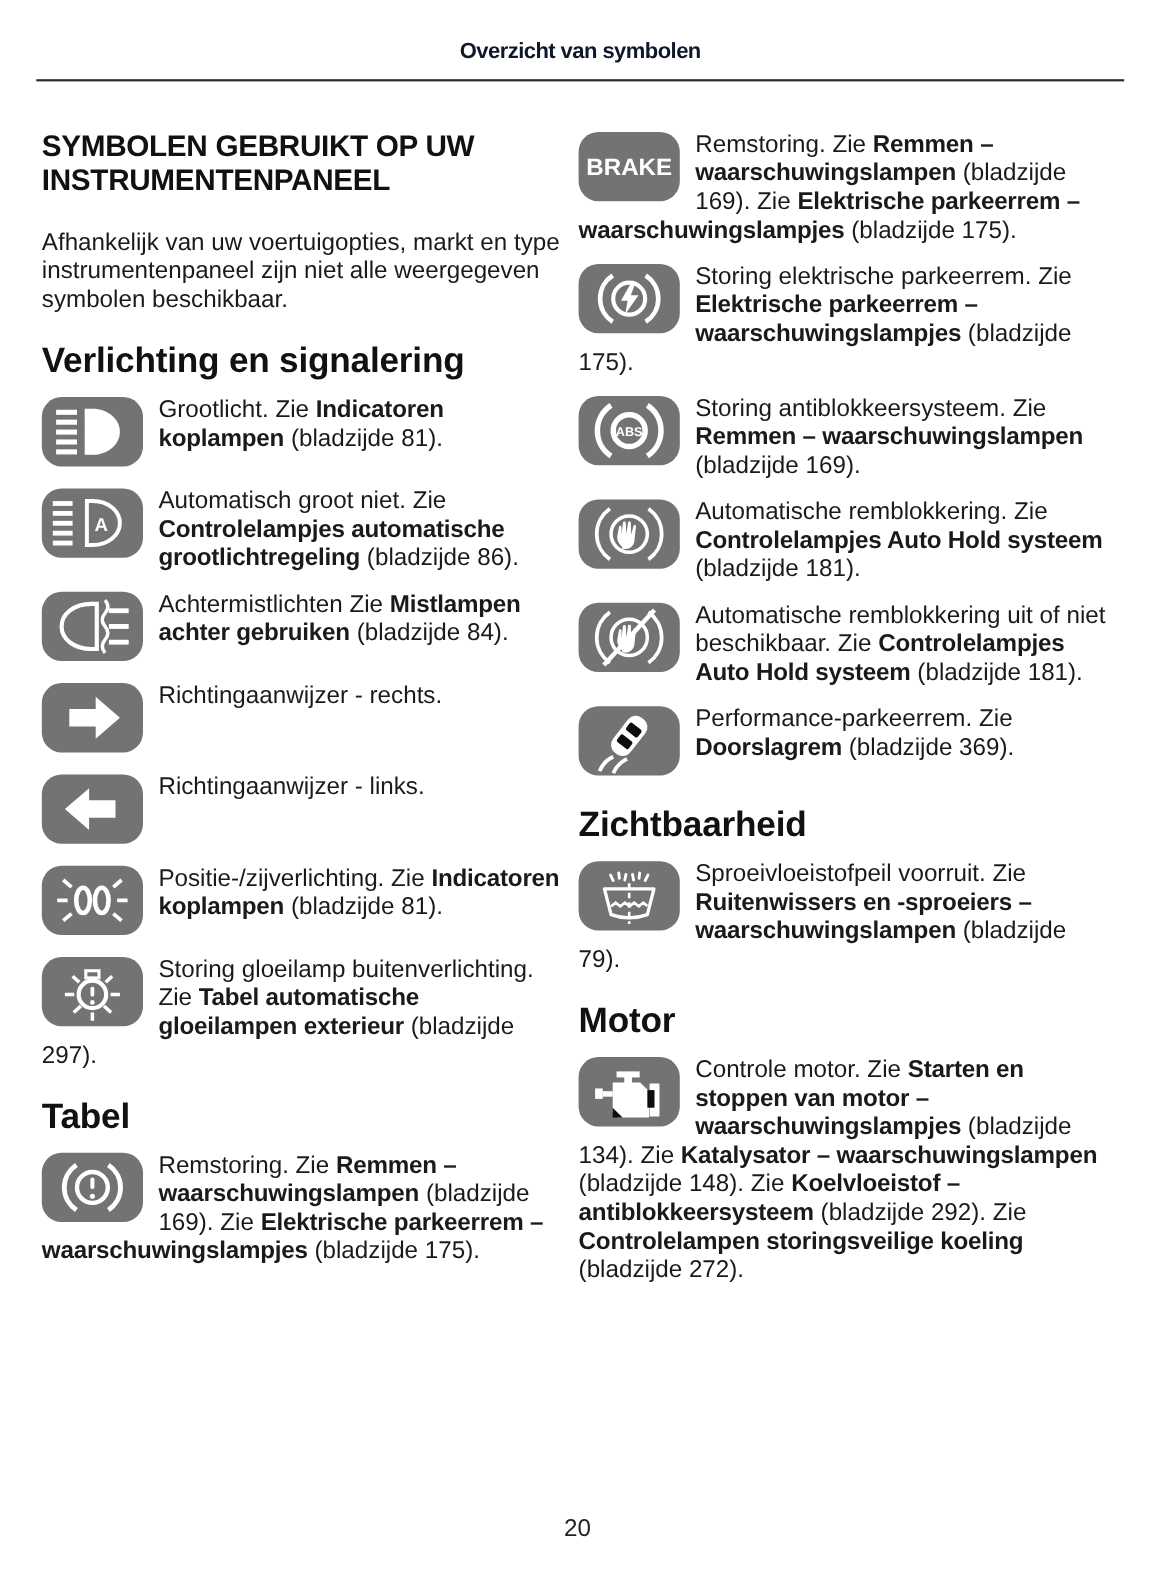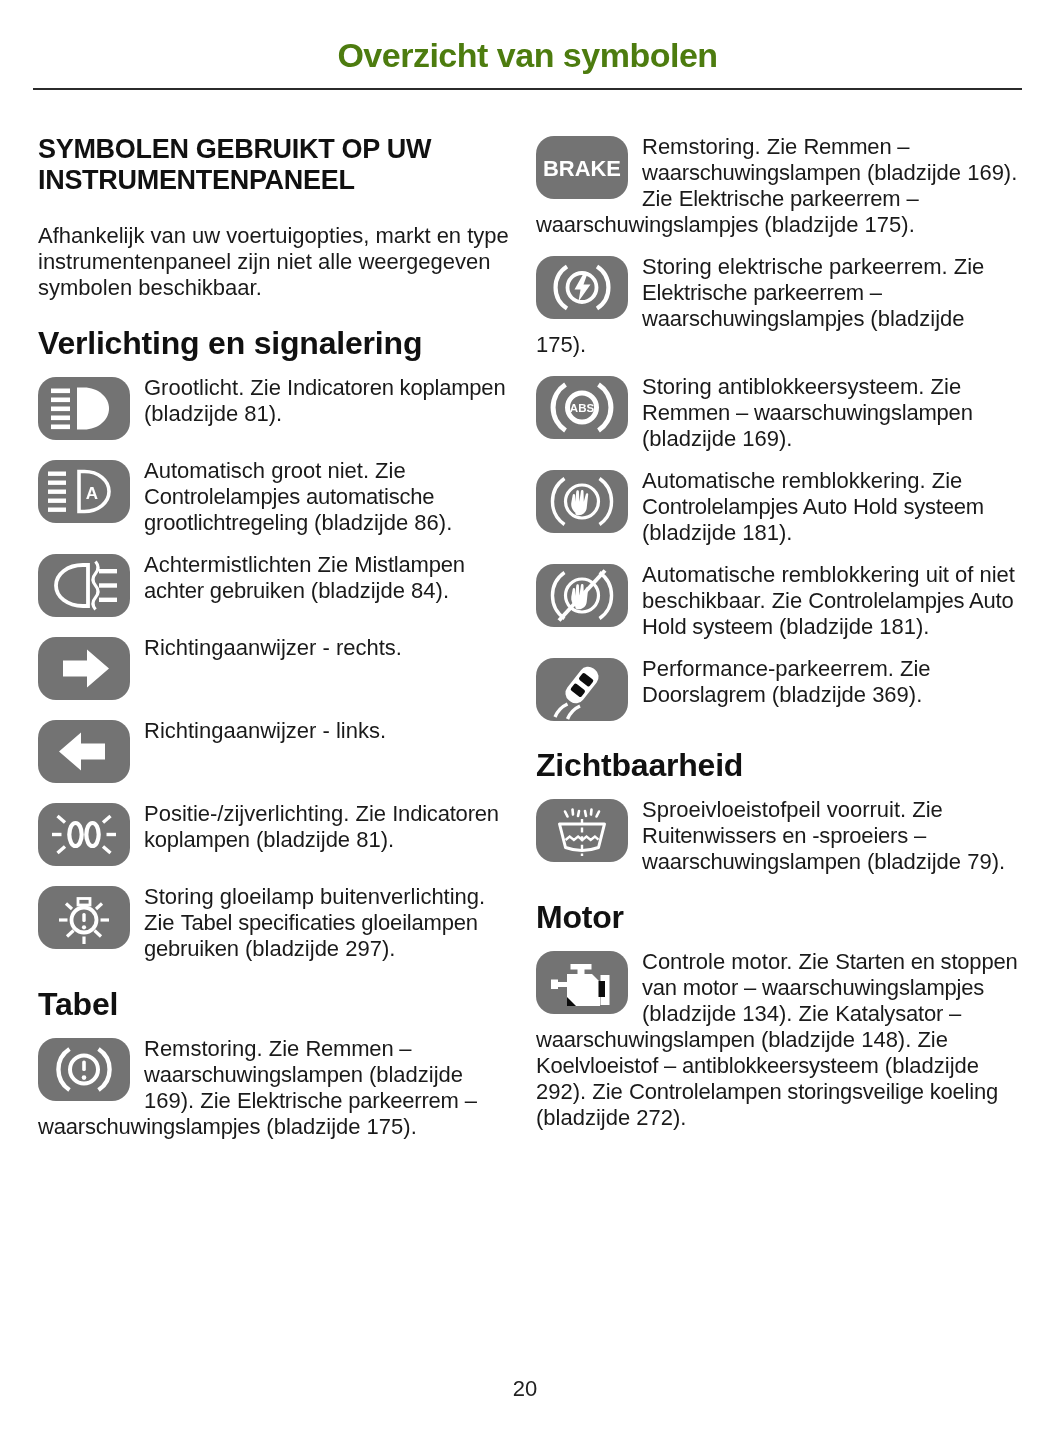--- a/index.html
+++ b/index.html
@@ -1,34 +1,34 @@
 <!DOCTYPE html>
 <html><head>
 <meta charset="utf-8">
 <style>
   html,body{margin:0;padding:0;background:#ffffff;}
   .page{position:relative;width:1055px;height:1448px;background:#fff;overflow:hidden;
         font-family:"Liberation Sans",sans-serif;color:#1a1a1a;}
-  .header h1{text-align:center;font-size:34px;font-weight:bold;letter-spacing:-0.5px;
-        margin:36px 0 6px 0;color:#4d7c0f;}
+  .header h1{text-align:center;font-size:20px;font-weight:bold;letter-spacing:-0.5px;
+        margin:36px 0 6px 0;color:#0f172a;}
   .rule{border:none;border-top:2px solid #2b2b2b;margin:13px 33px 0 33px;}
-  .cols{display:flex;gap:26px;padding:0 35px 0 38px;margin-top:44px;align-items:flex-start;}
+  .cols{display:flex;gap:16px;padding:0 35px 0 38px;margin-top:44px;align-items:flex-start;}
   .col{width:472px;flex:none;}
   .col.right{width:484px;}
   h2.section{font-size:27px;line-height:1.16;font-weight:bold;letter-spacing:-0.3px;margin:0;color:#111;}
   p.intro{font-size:22px;line-height:26px;margin:26px 0 0 0;}
   h3.sub{font-size:32px;font-weight:bold;letter-spacing:-0.2px;margin:24px 0 13px 0;color:#111;}
   .entry{margin-bottom:16px;}
   .entry::after{content:"";display:block;clear:both;}
   .sym{float:left;width:92px;height:63px;background:#737373;border-radius:18px;
        margin:2px 14px 2px 0;}
   .sym svg{width:100%;height:100%;display:block;}
   .sym svg text{font-family:"Liberation Sans",sans-serif;}
   .etext{font-size:22px;line-height:26px;margin:0;}
-  .etext b{font-weight:400;letter-spacing:-0.2px;}
+  .etext b{font-weight:700;letter-spacing:-0.2px;}
   .footer{position:absolute;left:0;right:5px;bottom:46px;text-align:center;font-size:22px;color:#222;}
 </style>
 </head>
 <body>
 
 <div class="page">
 
   <div class="header">
     <h1>Overzicht van symbolen</h1>
     <hr class="rule">
@@ -139,21 +139,21 @@
               <line x1="29.5" y1="34" x2="21" y2="34"></line>
                 <line x1="62.5" y1="34" x2="71" y2="34"></line>
               <line x1="46" y1="50.5" x2="46" y2="58"></line>
                 <line x1="35.5" y1="44.5" x2="29" y2="50.5"></line>
               <line x1="56.5" y1="44.5" x2="63" y2="50.5"></line>
                 <line x1="34" y1="23" x2="28" y2="17.5"></line>
               <line x1="58" y1="23" x2="64" y2="17.5"></line>
             </g>
           </svg>
         </div>
-        <p class="etext"><span>Storing gloeilamp buitenverlichting.  Zie </span><b>Tabel specificaties gloeilampen gebruiken</b><span> (bladzijde 297).</span></p>
+        <p class="etext"><span>Storing gloeilamp buitenverlichting.  Zie </span><b>Tabel automatische gloeilampen exterieur</b><span> (bladzijde 297).</span></p>
       </div>
 
       <h3 class="sub">Tabel</h3>
 
       <div class="entry">
         <div class="sym">
           <svg viewBox="0 0 92 63">
             <circle cx="46" cy="31.5" r="14" fill="none" stroke="#fff" stroke-width="4"></circle>
             <rect x="44.2" y="22.5" width="3.6" height="10.5" rx="1.6" fill="#fff"></rect>
             <circle cx="46" cy="39.6" r="2.3" fill="#fff"></circle>

